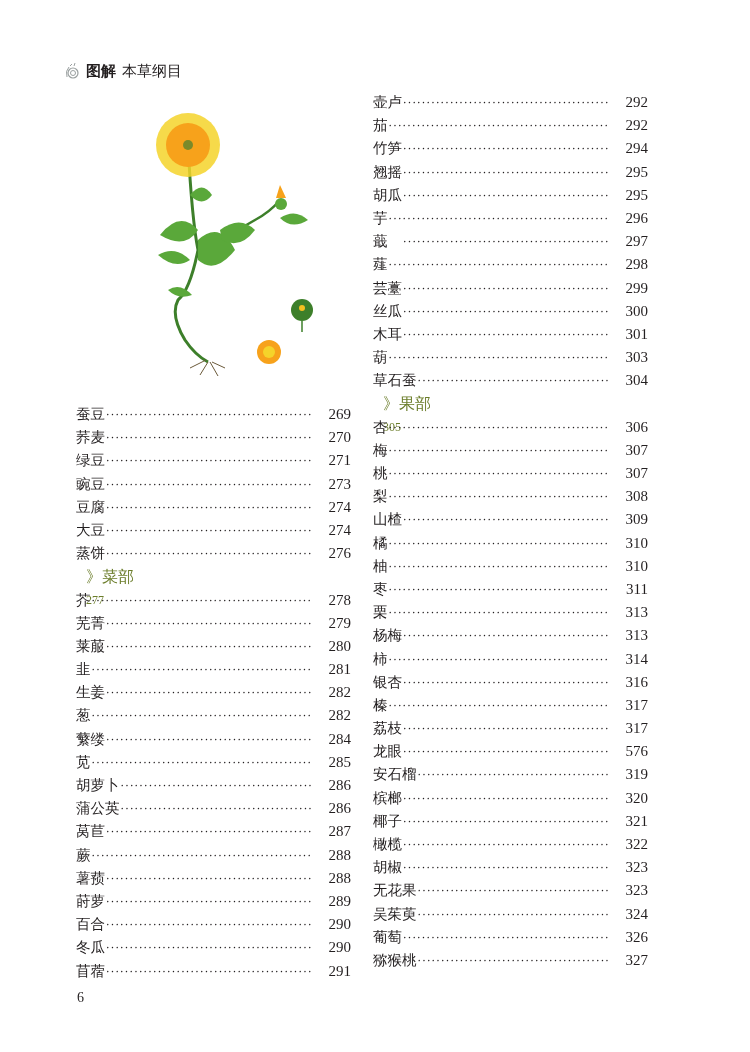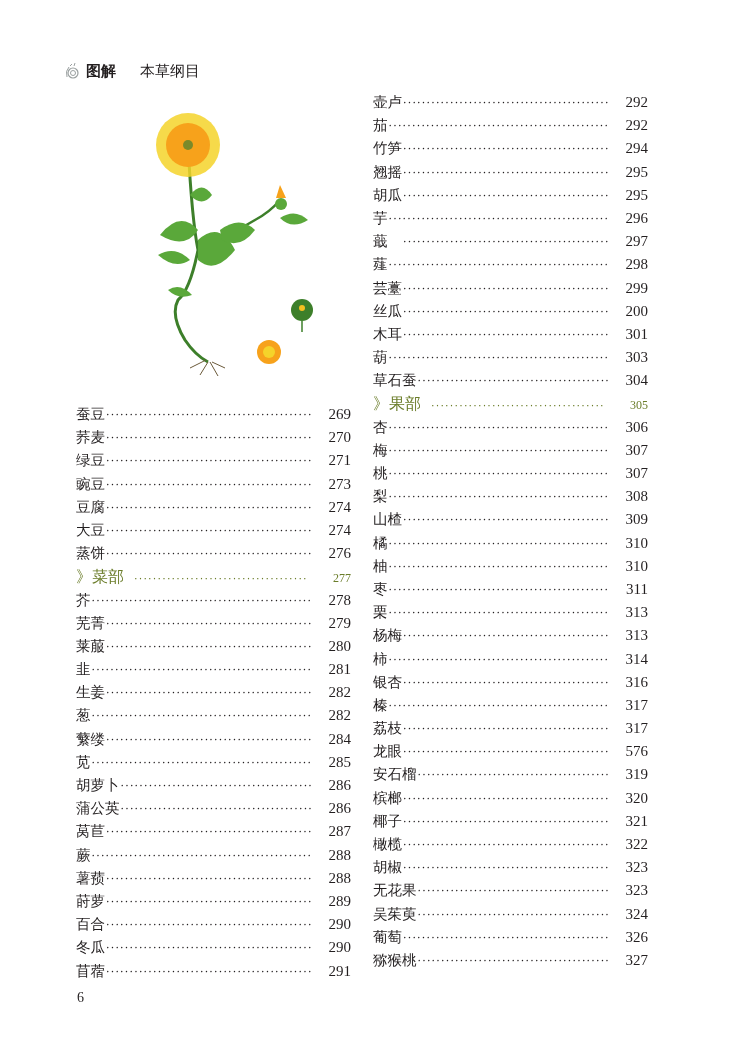--- a/index.html
+++ b/index.html
@@ -1,30 +1,30 @@
 <!DOCTYPE html>
 <html><head>
 <meta charset="utf-8">
 <style>
   html, body { margin: 0; padding: 0; background: #ffffff; }
   body { width: 750px; height: 1052px; position: relative; overflow: hidden;
          font-family: "DejaVu Serif", "Liberation Serif", serif; color: #231f20; }
   .header { position: absolute; left: 62px; top: 57px; height: 24px; display: flex; align-items: flex-end; }
   .header .logo { width: 20px; height: 20px; margin-right: 4px; }
   .header .t1 { font-weight: bold; font-size: 15px; }
-  .header .t2 { font-size: 15px; margin-left: 24px; }
+  .header .t2 { font-size: 15px; margin-left: 6px; }
   .illus { position: absolute; left: 130px; top: 100px; width: 200px; height: 280px; }
   .col { position: absolute; width: 275px; }
   .col.left { left: 76px; top: 403px; }
   .col.right { left: 373px; top: 91px; }
   .row { display: flex; align-items: baseline; height: 23.2px; font-size: 14.5px; line-height: 23.2px; white-space: nowrap; }
   .row .name { flex: 0 0 auto; }
   .row .dots { flex: 1 1 auto; overflow: hidden; margin: 0 10px 0 1px; color: #231f20; letter-spacing: 1.2px; font-size: 11px; }
   .row .page { flex: 0 0 28px; text-align: right; font-family: "Liberation Serif", serif; font-size: 15px; }
-  .row.section { color: #6b7d2a; font-family: "DejaVu Sans", "Liberation Sans", sans-serif; font-size: 16px; }
+  .row.section { color: #6b7d2a; font-family: "DejaVu Sans", "Liberation Sans", sans-serif; font-size: 16px; flex-direction: column; }
   .row.section .dots { color: #6b7d2a; margin-left: 10px; }
   .row.section .page { font-family: Liberation Serif, serif; font-size: 12px; flex-basis: 34px; }
   .pagenum { position: absolute; left: 77px; top: 990px; font-size: 14px; font-family: "Liberation Serif", serif; }
 </style>
 </head>
 <body>
 
 <div class="header">
   <svg class="logo" viewBox="0 0 20 20">
     <circle cx="11" cy="12" r="5" fill="none" stroke="#9aa0a0" stroke-width="1.2"></circle>
@@ -239,21 +239,21 @@
       <span class="page">298</span>
     </div>
     <div class="row">
       <span class="name">芸薹</span>
       <span class="dots">················································································</span>
       <span class="page">299</span>
     </div>
     <div class="row">
       <span class="name">丝瓜</span>
       <span class="dots">················································································</span>
-      <span class="page">200</span>
+      <span class="page">300</span>
     </div>
     <div class="row">
       <span class="name">木耳</span>
       <span class="dots">················································································</span>
       <span class="page">301</span>
     </div>
     <div class="row">
       <span class="name">葫</span>
       <span class="dots">················································································</span>
       <span class="page">303</span>

